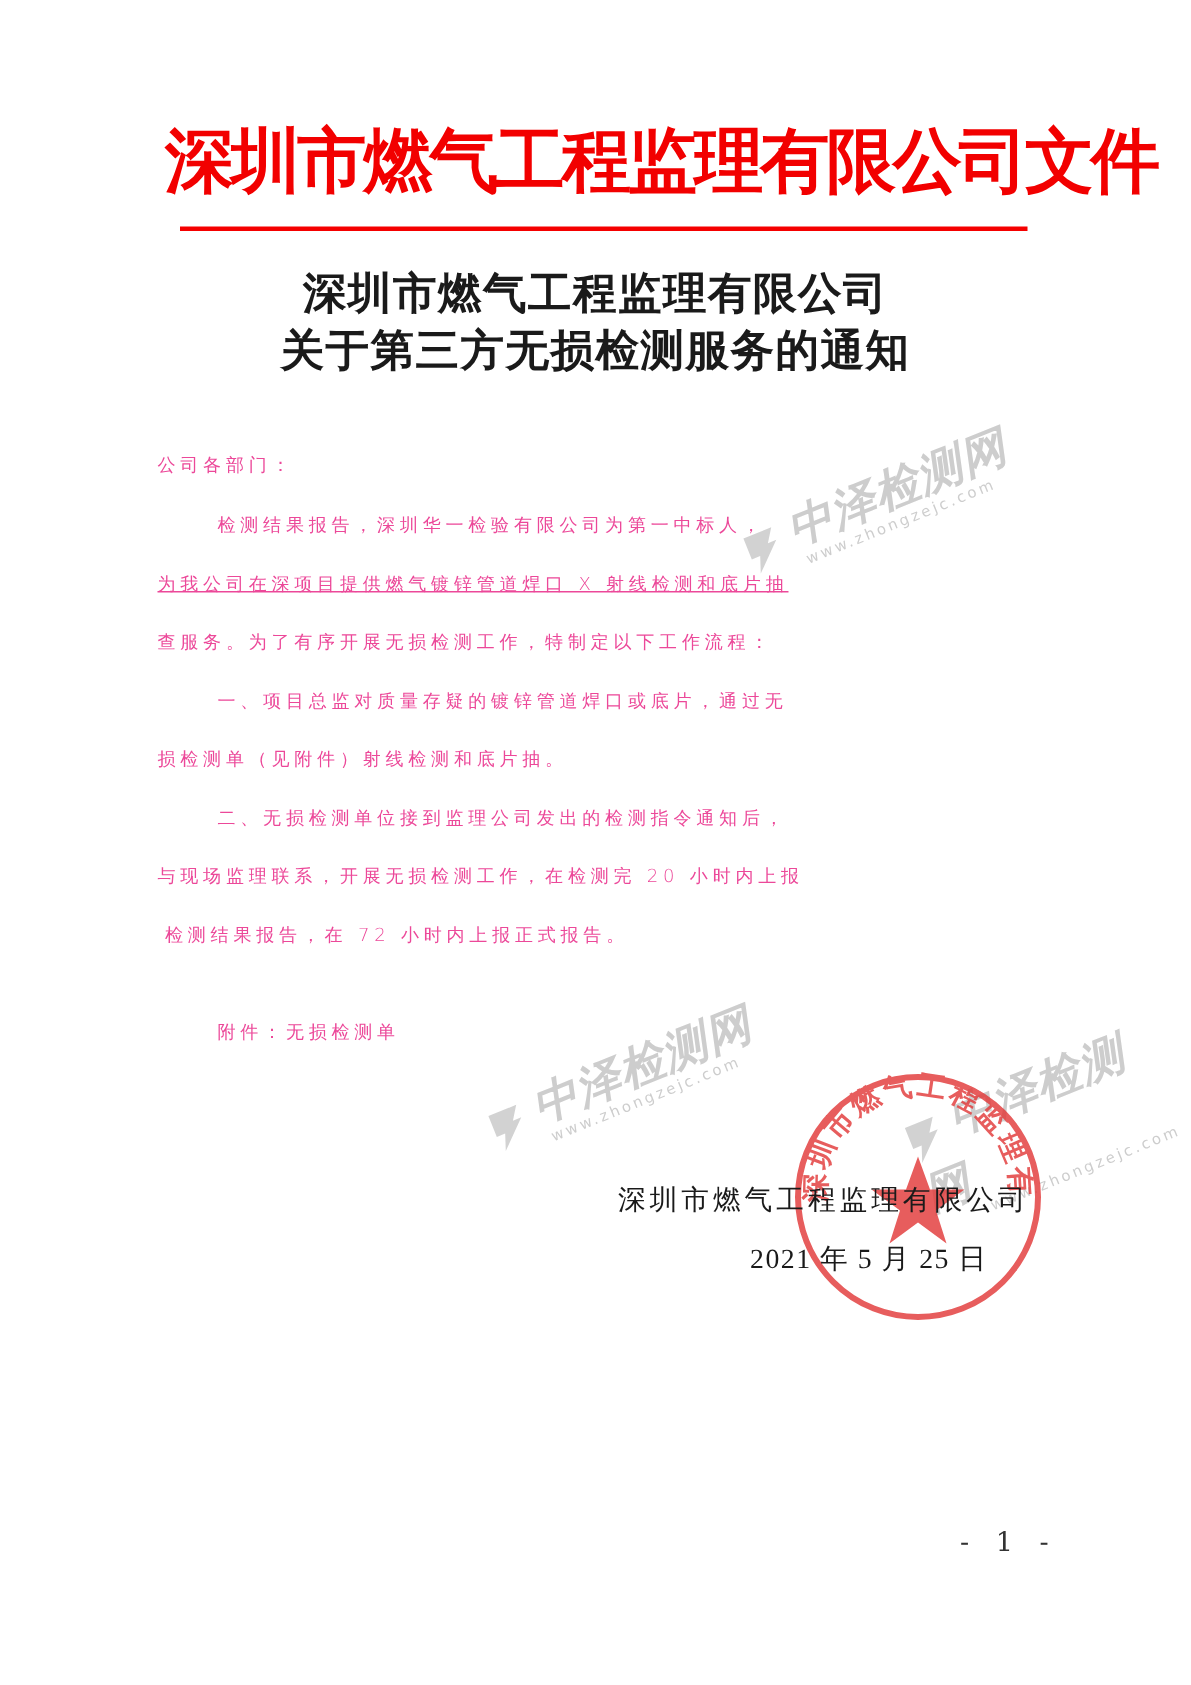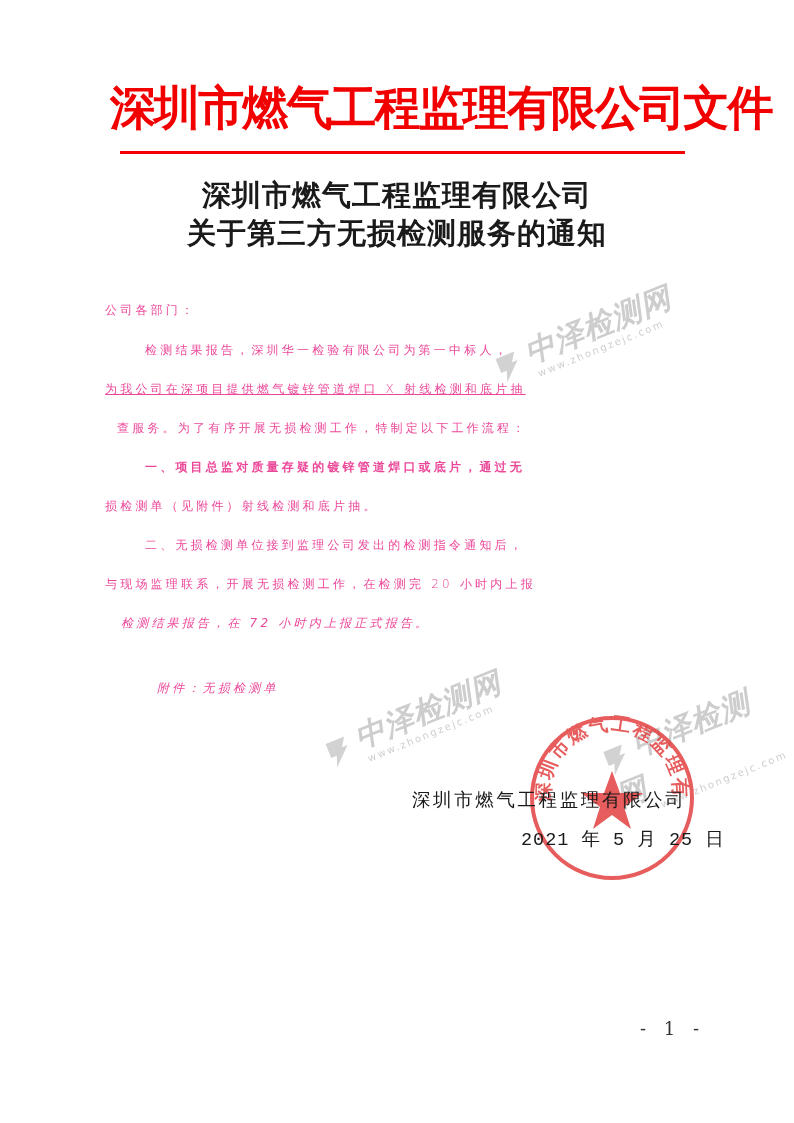--- a/index.html
+++ b/index.html
@@ -35,28 +35,28 @@
 
   <div class="masthead">深圳市燃气工程监理有限公司文件</div>
   <div class="rule"></div>
 
   <div class="title t1">深圳市燃气工程监理有限公司</div>
   <div class="title t2">关于第三方无损检测服务的通知</div>
 
   <div class="para" style="left:105px; top:302px;">公司各部门：</div>
   <div class="para" style="left:145px; top:342px;">检测结果报告，深圳华一检验有限公司为第一中标人，</div>
   <div class="para" style="left:105px; top:381px;text-decoration:underline;">为我公司在深项目提供燃气镀锌管道焊口 X 射线检测和底片抽</div>
-  <div class="para" style="left:105px; top:420px;margin-left:12px;">查服务。为了有序开展无损检测工作，特制定以下工作流程：</div>
-  <div class="para" style="left:145px; top:459px;font-weight:bold;">一、项目总监对质量存疑的镀锌管道焊口或底片，通过无</div>
+  <div class="para" style="left:105px; top:420px;">查服务。为了有序开展无损检测工作，特制定以下工作流程：</div>
+  <div class="para" style="left:145px; top:459px;">一、项目总监对质量存疑的镀锌管道焊口或底片，通过无</div>
   <div class="para" style="left:105px; top:498px;">损检测单（见附件）射线检测和底片抽。</div>
   <div class="para" style="left:145px; top:537px;">二、无损检测单位接到监理公司发出的检测指令通知后，</div>
   <div class="para" style="left:105px; top:576px;">与现场监理联系，开展无损检测工作，在检测完 20 小时内上报</div>
-  <div class="para" style="left:121px; top:615px;font-style:italic;">检测结果报告，在 72 小时内上报正式报告。</div>
+  <div class="para" style="left:110px; top:615px;">检测结果报告，在 72 小时内上报正式报告。</div>
 
-  <div class="para" style="left:157px; top:680px;font-style:italic;">附件：无损检测单</div>
+  <div class="para" style="left:145px; top:680px;">附件：无损检测单</div>
 
   <div class="watermark" style="left:505px; top:345px;">
     <span class="wm-logo">
       <svg width="28" height="30" viewBox="0 0 28 30">
           <path d="M4 2h20l-6 9h6L6 28l4-11H4z" fill="#c4c4c4"></path>
         </svg>
     </span><span class="wm-main">中泽检测网</span>
     <span class="wm-sub">www.zhongzejc.com</span>
   </div>
   <div class="watermark" style="left:335px; top:730px;">
@@ -81,16 +81,16 @@
       <path id="sealArc" d="M 25 95 A 62 62 0 1 1 145 95"></path>
     </defs>
     <circle cx="85" cy="85" r="80" fill="none" stroke="#e23a3a" stroke-width="4"></circle>
     <text font-size="19" fill="#e23a3a" font-weight="bold" font-family="DejaVu Sans, sans-serif" letter-spacing="2">
       <textPath href="#sealArc" startOffset="3%">深圳市燃气工程监理有限公司</textPath>
     </text>
     <polygon points="85,58 93,80 116,80 97,94 104,116 85,102 66,116 73,94 54,80 77,80" fill="#e23a3a"></polygon>
   </svg>
 
   <div class="sig" style="left:412px; top:787px;">深圳市燃气工程监理有限公司</div>
-  <div class="sig" style="left:521px; top:826px; letter-spacing:1px; font-family:Liberation Mono, monospace;">2021 年 5 月 25 日</div>
+  <div class="sig" style="left:500px; top:826px; letter-spacing:1px; font-family:Liberation Serif, serif;">2021 年 5 月 25 日</div>
 
   <div class="pageno">- 1 -</div>
 </div>
 
 </body></html>

